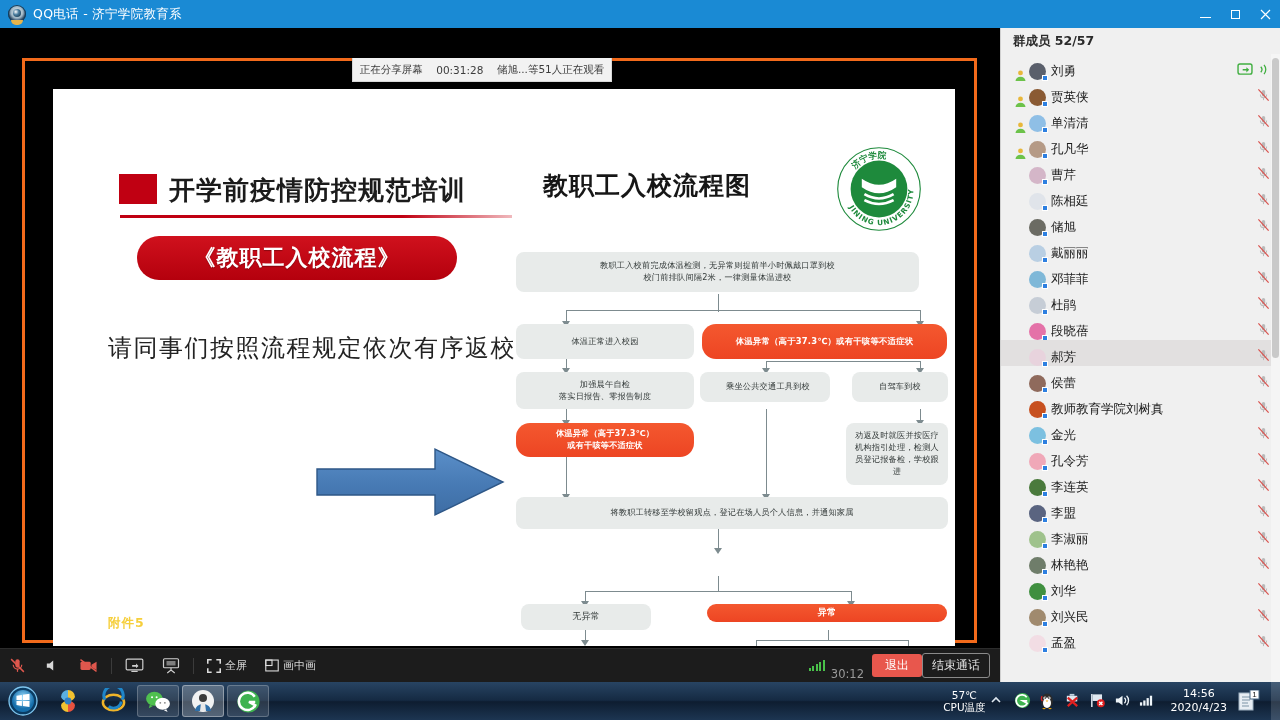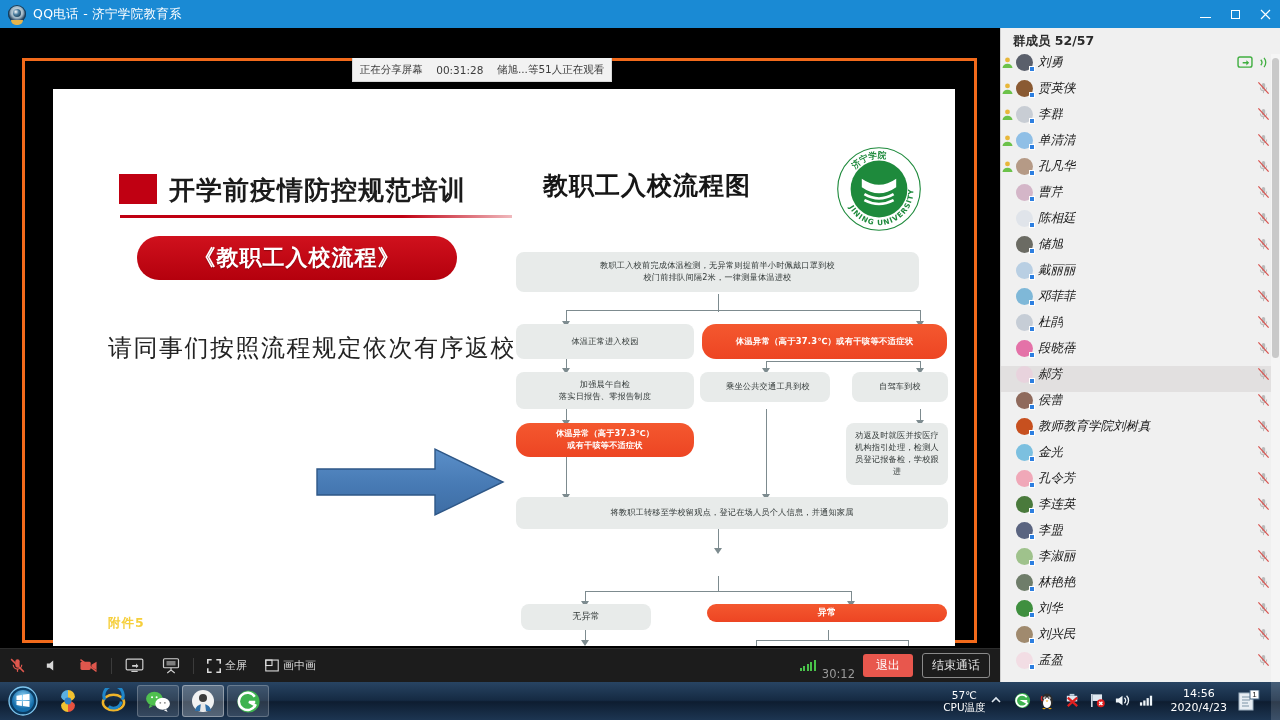--- a/index.html
+++ b/index.html
@@ -137,41 +137,40 @@
     height:34px; display:flex; align-items:center; gap:4px;
     padding:0 9px; color:#d8d8d8; font-size:11px; white-space:nowrap;
   }
   #toolbar .sep { width:1px; height:16px; background:#3b3b3b; margin:0 4px; }
   #toolbar .spacer { flex:1 1 auto; }
   .sig-bars { display:flex; align-items:flex-end; gap:1.5px; height:11px; }
   .sig-bars i { width:2px; background:#49c24a; display:block; }
   .timer { color:#9a9a9a; font-size:11.5px; margin:16px 8px 0 6px; }
   .btn-exit {
     background:#e8574d; color:#fff; font-size:12px; border-radius:3px;
-    padding:3px 13px; margin-right:9px; white-space:nowrap;
+    padding:3px 13px; white-space:nowrap;
   }
   .btn-hangup {
     background:transparent; color:#e6e6e6; font-size:12px; border:1px solid #8a8a8a;
     border-radius:3px; padding:3px 9px; margin-right:10px; white-space:nowrap;
   }
 
   
   #members {
     position:absolute; left:1000px; top:28px; width:280px; height:654px;
     background:#f0f0f0; border-left:1px solid #d0d0d0;
   }
   #members-header {
     height:26px; display:flex; align-items:center; padding-left:12px;
     color:#2b2b2b; font-size:12.5px; font-weight:bold;
   }
   #member-list { position:absolute; top:26px; left:0; right:0; bottom:0; overflow:hidden; }
   .m-row {
-    height:26px; display:flex; align-items:flex-start; padding:0 10px 0 0;
+    height:26px; display:flex; align-items:flex-end; padding:0 10px 0 13px;
     position:relative;
-    font-style:italic;
   }
   .m-row.hl { background:#e2e0e0; }
   .m-admin {
     width:13px; height:13px; flex:none; margin-right:2px; position:relative;
   }
   .m-avatar {
     width:17px; height:17px; border-radius:50%; flex:none; margin-right:5px;
     position:relative; overflow:visible;
   }
   .m-avatar .dot {
@@ -457,38 +456,20 @@
       </div>
       <div class="m-row">
         <span class="m-admin"><svg width="13" height="13" viewBox="0 0 14 14">
             <circle cx="7" cy="4.2" r="2.6" fill="#e8b73a"></circle>
             <path d="M1.6 13 a5.4 4.6 0 0 1 10.8 0z" fill="#6cc24a"></path>
           </svg></span>
         <span class="m-avatar" style="background: rgb(138, 90, 51);">
           <span class="dot"></span>
         </span>
         <span class="m-name">贾英侠</span>
-        <span class="m-right">
-          <span><svg width="13" height="14" viewBox="0 0 14 15">
-              <path d="M7 2a1.8 1.8 0 0 1 1.8 1.8v3.6a1.8 1.8 0 0 1-3.6 0V3.8A1.8 1.8 0 0 1 7 2z" fill="#b9b9b9"></path>
-              <path d="M3.6 7a3.4 3.4 0 0 0 6.8 0" stroke="#b9b9b9" stroke-width="1.1" fill="none"></path>
-              <path d="M7 10.6V13" stroke="#b9b9b9" stroke-width="1.1"></path>
-              <path d="M1.5 1.5 L12.5 13.5" stroke="#d9534f" stroke-width="1.3"></path>
-            </svg></span>
-        </span>
-      </div>
-      <div class="m-row">
-        <span class="m-admin"><svg width="13" height="13" viewBox="0 0 14 14">
-            <circle cx="7" cy="4.2" r="2.6" fill="#e8b73a"></circle>
-            <path d="M1.6 13 a5.4 4.6 0 0 1 10.8 0z" fill="#6cc24a"></path>
-          </svg></span>
-        <span class="m-avatar" style="background: rgb(200, 205, 212);">
-          <span class="dot"></span>
-        </span>
-        <span class="m-name">李群</span>
         <span class="m-right">
           <span><svg width="13" height="14" viewBox="0 0 14 15">
               <path d="M7 2a1.8 1.8 0 0 1 1.8 1.8v3.6a1.8 1.8 0 0 1-3.6 0V3.8A1.8 1.8 0 0 1 7 2z" fill="#b9b9b9"></path>
               <path d="M3.6 7a3.4 3.4 0 0 0 6.8 0" stroke="#b9b9b9" stroke-width="1.1" fill="none"></path>
               <path d="M7 10.6V13" stroke="#b9b9b9" stroke-width="1.1"></path>
               <path d="M1.5 1.5 L12.5 13.5" stroke="#d9534f" stroke-width="1.3"></path>
             </svg></span>
         </span>
       </div>
       <div class="m-row">

